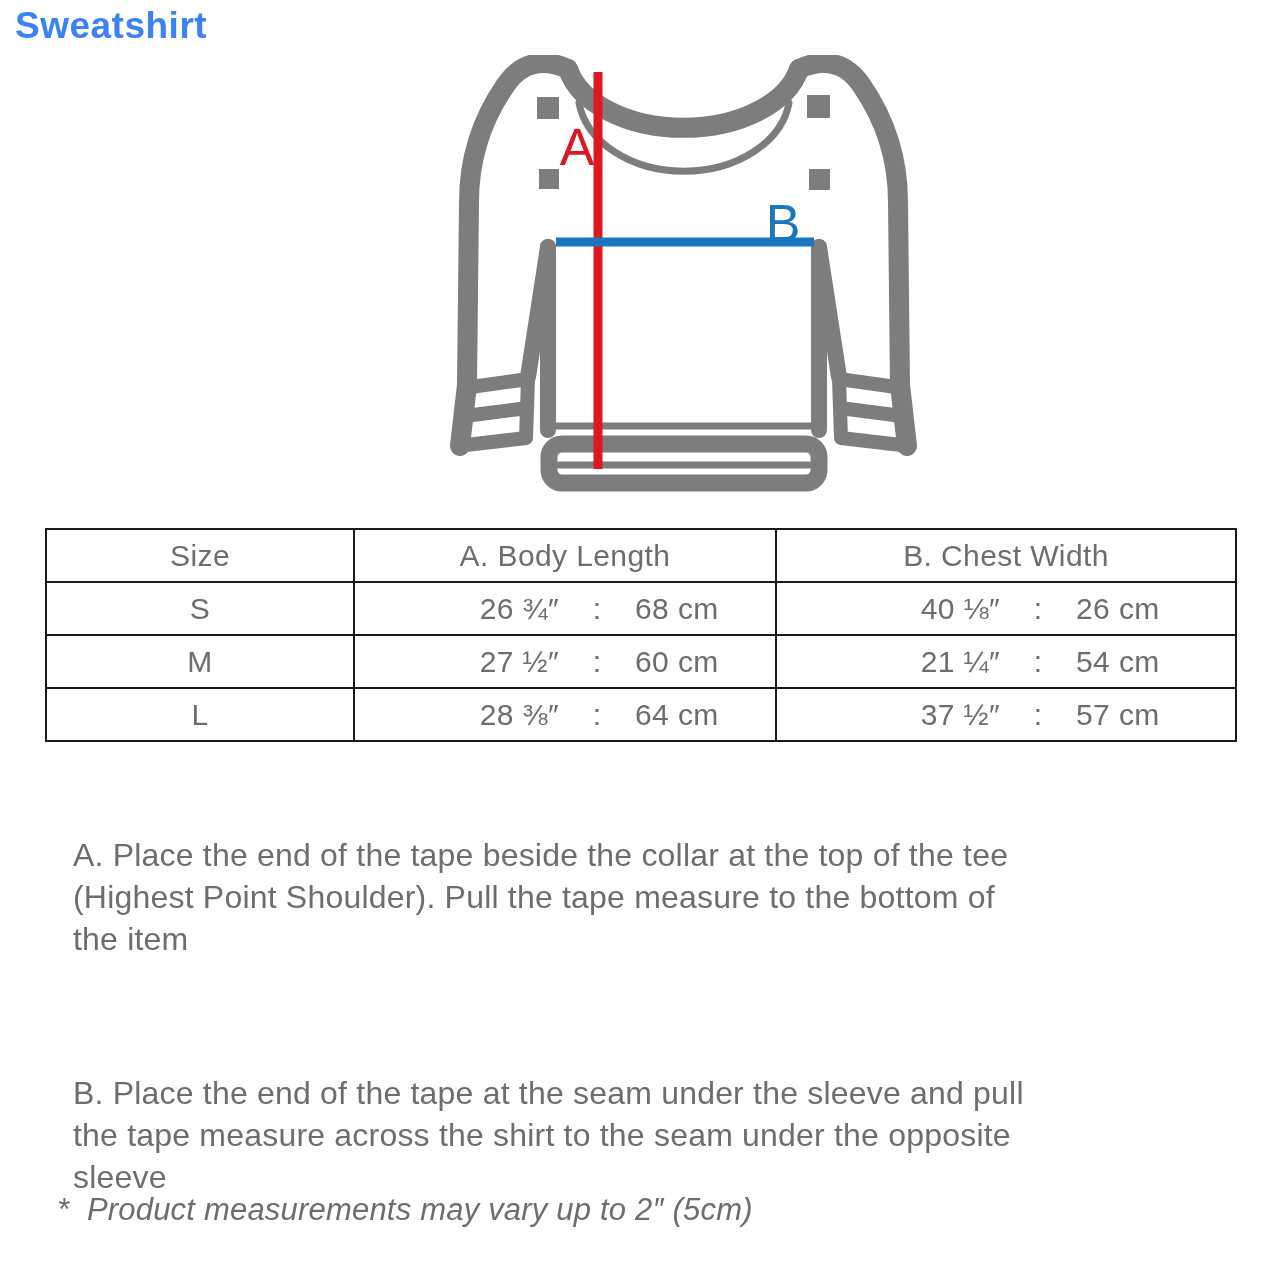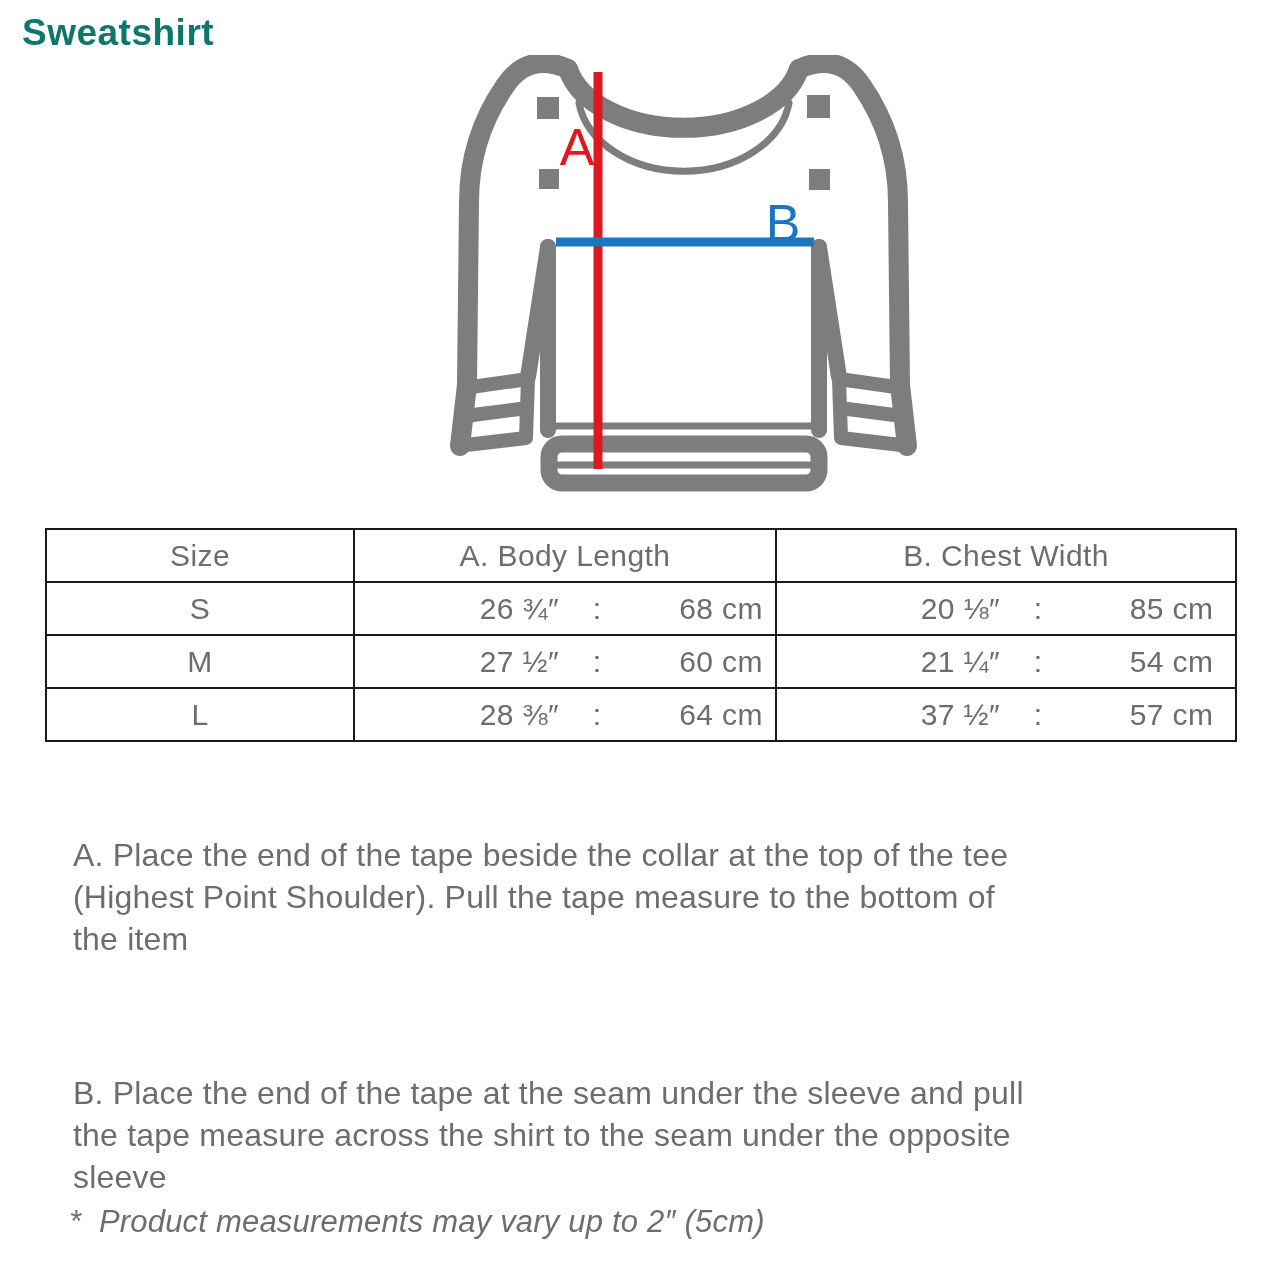--- a/index.html
+++ b/index.html
@@ -1,48 +1,48 @@
 <!DOCTYPE html>
 <html><head>
 <meta charset="utf-8">
 <style>
   html,body{margin:0;padding:0;}
   body{
     width:1279px;height:1279px;position:relative;background:#ffffff;
     font-family:"Liberation Sans","DejaVu Sans",sans-serif;overflow:hidden;
   }
   .title{
-    position:absolute;left:14px;top:4px;margin:8px;
-    font-size:37px;font-weight:700;color:#0f766e;letter-spacing:0.5px;
+    position:absolute;left:14px;top:4px;margin:1px;
+    font-size:37px;font-weight:700;color:#3b82f6;letter-spacing:0.5px;
   }
   .diagram{position:absolute;left:448px;top:55px;width:470px;height:440px;}
   .diagram svg{display:block;width:470px;height:440px;}
   .diagram text{font-family:"Liberation Sans","DejaVu Sans",sans-serif;}
   table.size-table{
     position:absolute;left:45px;top:528px;width:1190px;
     border-collapse:collapse;table-layout:fixed;
     font-size:30px;color:#6d6d6d;letter-spacing:0.4px;padding-left:28px;
   }
   .size-table th,.size-table td{
     border:2px solid #1a1a1a;height:51px;padding:0;
     font-weight:400;text-align:center;vertical-align:middle;
   }
   .mwrap{display:grid;grid-template-columns:1fr 76px 1fr;align-items:center;width:100%;margin-left:32px;}
   .mwrap .imp{text-align:right;}
   .mwrap .sep{text-align:center;}
-  .mwrap .met{text-align:center;}
+  .mwrap .met{text-align:left;}
   .instruction{
     position:absolute;left:57px;width:1210px;margin:16px;
     font-size:32px;line-height:42px;color:#6d6d6d;
     white-space:pre-line;letter-spacing:0.2px;
   }
   .instruction-a{top:818px;}
   .instruction-b{top:1056px;}
   .footnote{
-    position:absolute;left:57px;top:1192px;width:1210px;margin:12px;
+    position:absolute;left:57px;top:1192px;width:1210px;margin:0;
     font-size:31px;font-style:italic;color:#6d6d6d;white-space:pre-wrap;
     letter-spacing:0.2px;
   }
 </style>
 </head>
 <body>
 
 <main>
 
   <h1 class="title">Sweatshirt</h1>
@@ -103,23 +103,23 @@
           <td>S</td>
           <td>
             <div class="mwrap">
               <span class="imp">26 ¾″</span>
               <span class="sep">:</span>
               <span class="met">68 cm</span>
             </div>
           </td>
           <td>
             <div class="mwrap">
-              <span class="imp">20 ⅛″</span>
+              <span class="imp">40 ⅛″</span>
               <span class="sep">:</span>
-              <span class="met">85 cm</span>
+              <span class="met">26 cm</span>
             </div>
           </td>
         </tr>
         <tr>
           <td>M</td>
           <td>
             <div class="mwrap">
               <span class="imp">27 ½″</span>
               <span class="sep">:</span>
               <span class="met">60 cm</span>

